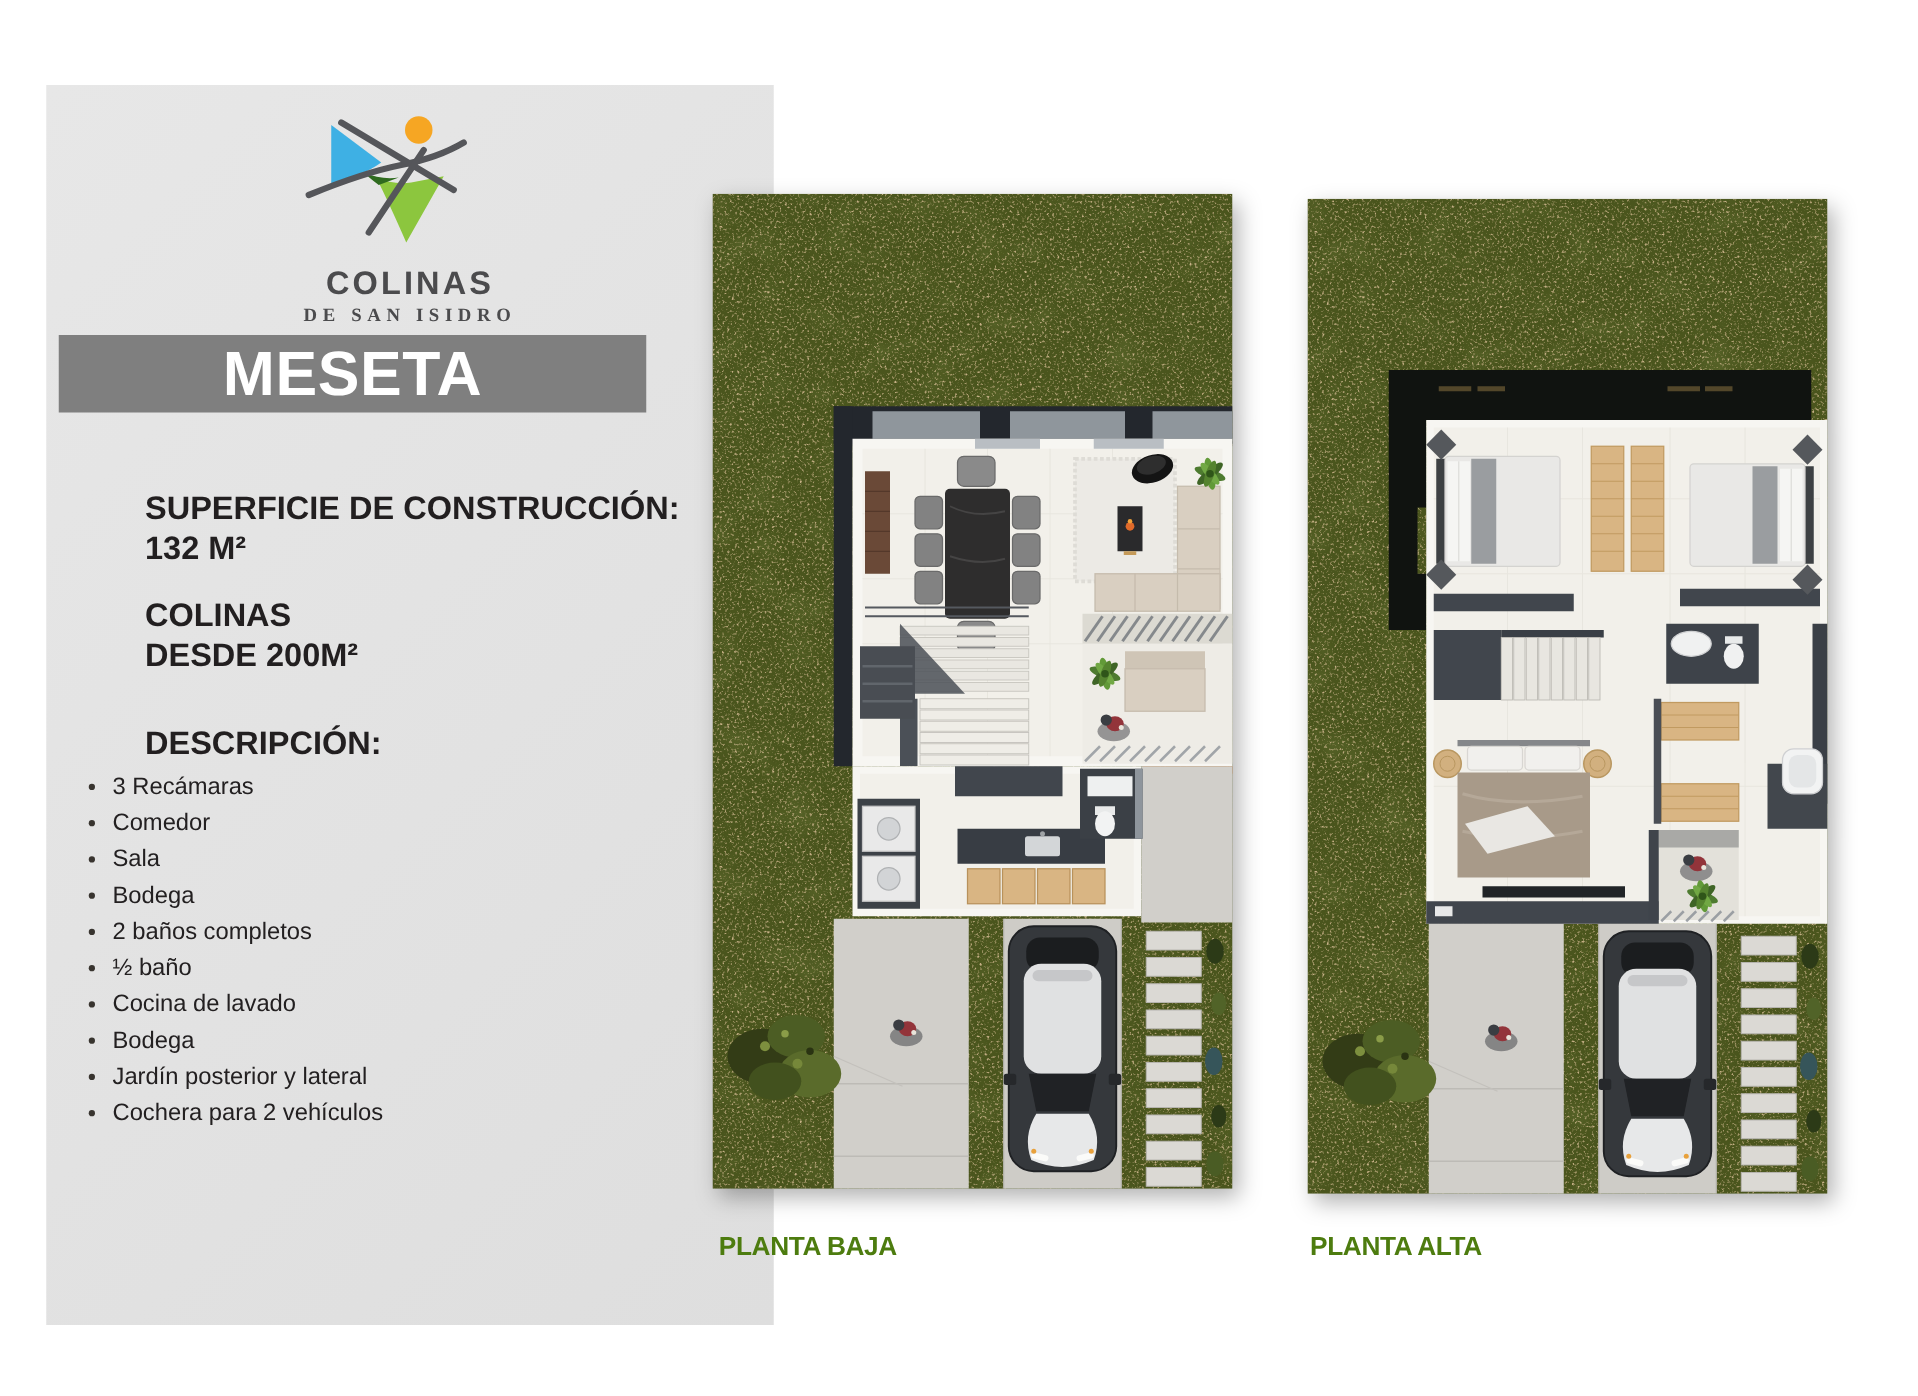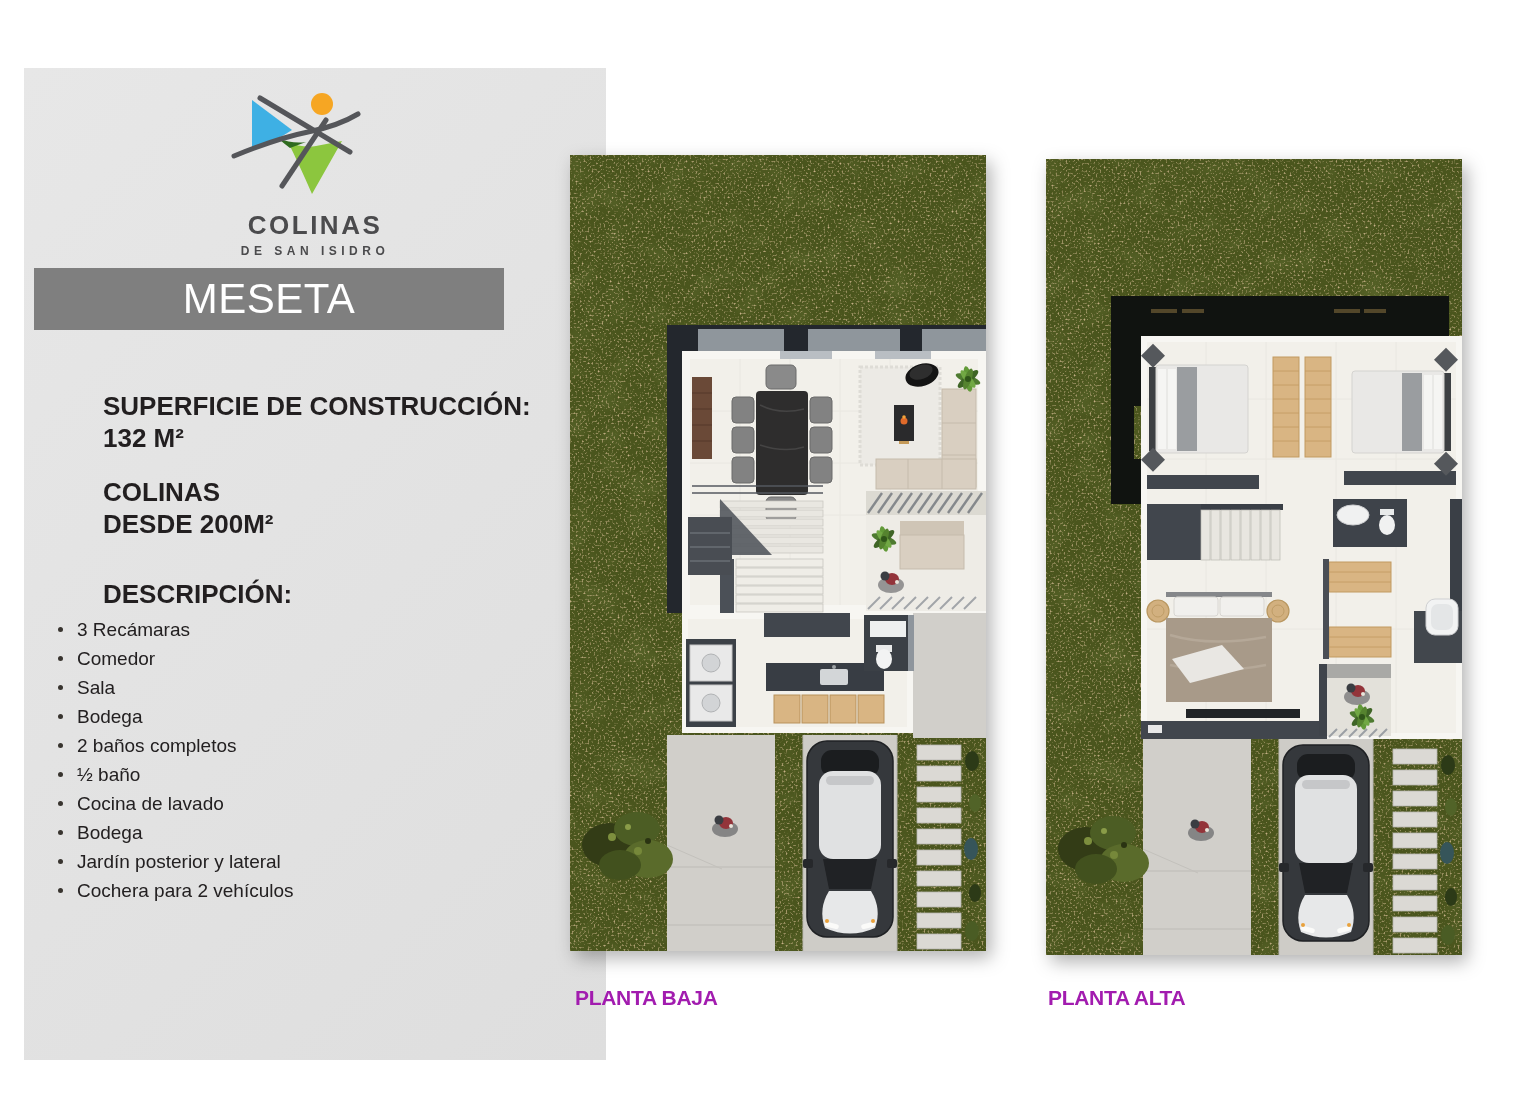--- a/index.html
+++ b/index.html
@@ -3,44 +3,44 @@
 <meta charset="utf-8">
 <style>
   html,body{margin:0;padding:0;}
   body{
     width:1534px;height:1117px;position:relative;overflow:hidden;
     background:#ffffff;
     font-family:"Liberation Sans","DejaVu Sans",sans-serif;
     -webkit-font-smoothing:antialiased;
   }
   .sidebar{
-    position:absolute;left:24px;top:68px;width:582px;height:992px;
+    position:absolute;left:37px;top:68px;width:582px;height:992px;
     background:linear-gradient(135deg,#e7e7e7 0%,var(--sidebar-bg,#e3e3e3) 45%,#dedede 100%);
   }
   .logo-wrap{position:absolute;top:22px;left:0;right:0;text-align:center;}
   .brand{margin-top:4px;font-size:26px;font-weight:700;letter-spacing:2.5px;color:var(--brand-text,#4b4b4d);}
-  .subbrand{margin-top:3px;font-size:12px;font-weight:700;letter-spacing:4.5px;color:var(--brand-text,#4b4b4d);}
+  .subbrand{margin-top:3px;font-size:15px;font-weight:700;letter-spacing:4.5px;color:var(--brand-text,#4b4b4d);font-family:Liberation Serif, serif;}
   .title-bar{
     position:absolute;top:200px;left:10px;width:470px;height:62px;
     background:var(--title-bar-bg,#7f7f7f);
     display:flex;align-items:center;justify-content:center;
   }
-  .title-bar span{color:var(--title-text,#ffffff);font-size:42px;font-weight:400;letter-spacing:0.5px;}
+  .title-bar span{color:var(--title-text,#ffffff);font-size:50px;font-weight:700;letter-spacing:0.5px;}
   .specs{position:absolute;top:322px;left:32px;right:26px;color:var(--text-dark,#221f20);margin-left:47px;}
   .spec-line{margin:0;font-size:26px;line-height:32px;font-weight:700;}
   .spec-gap{height:22px;}
   .desc-heading-gap{height:16px;}
   .desc-list{position:absolute;top:548px;left:34px;right:20px;list-style:none;margin:0;padding:0;}
   .desc-list li{display:flex;align-items:flex-start;height:29px;color:#232021;}
   .desc-list .dot{width:5px;height:5px;border-radius:50%;background:#38342f;margin:11px 14px 0 0;flex:none;}
   .desc-list .txt{font-size:19px;line-height:27px;font-weight:400;}
   .plan{position:absolute;filter:drop-shadow(5px 7px 9px rgba(0,0,0,0.30));}
   #plan-baja{left:570px;top:155px;}
   #plan-alta{left:1046px;top:159px;}
-  .plan-label{position:absolute;top:986px;font-size:21px;font-weight:700;letter-spacing:-0.3px;color:#a21caf;font-stretch:condensed;}
+  .plan-label{position:absolute;top:986px;font-size:21px;font-weight:700;letter-spacing:-0.3px;color:#4d7c0f;font-stretch:condensed;}
   #label-baja{left:575px;}
   #label-alta{left:1048px;}
 </style>
 </head>
 <body>
 
 <svg width="0" height="0" style="position:absolute" aria-hidden="true">
   <defs>
     <filter id="speckle" x="0%" y="0%" width="100%" height="100%">
       <feTurbulence type="fractalNoise" baseFrequency="0.5" numOctaves="2" seed="7"></feTurbulence>

